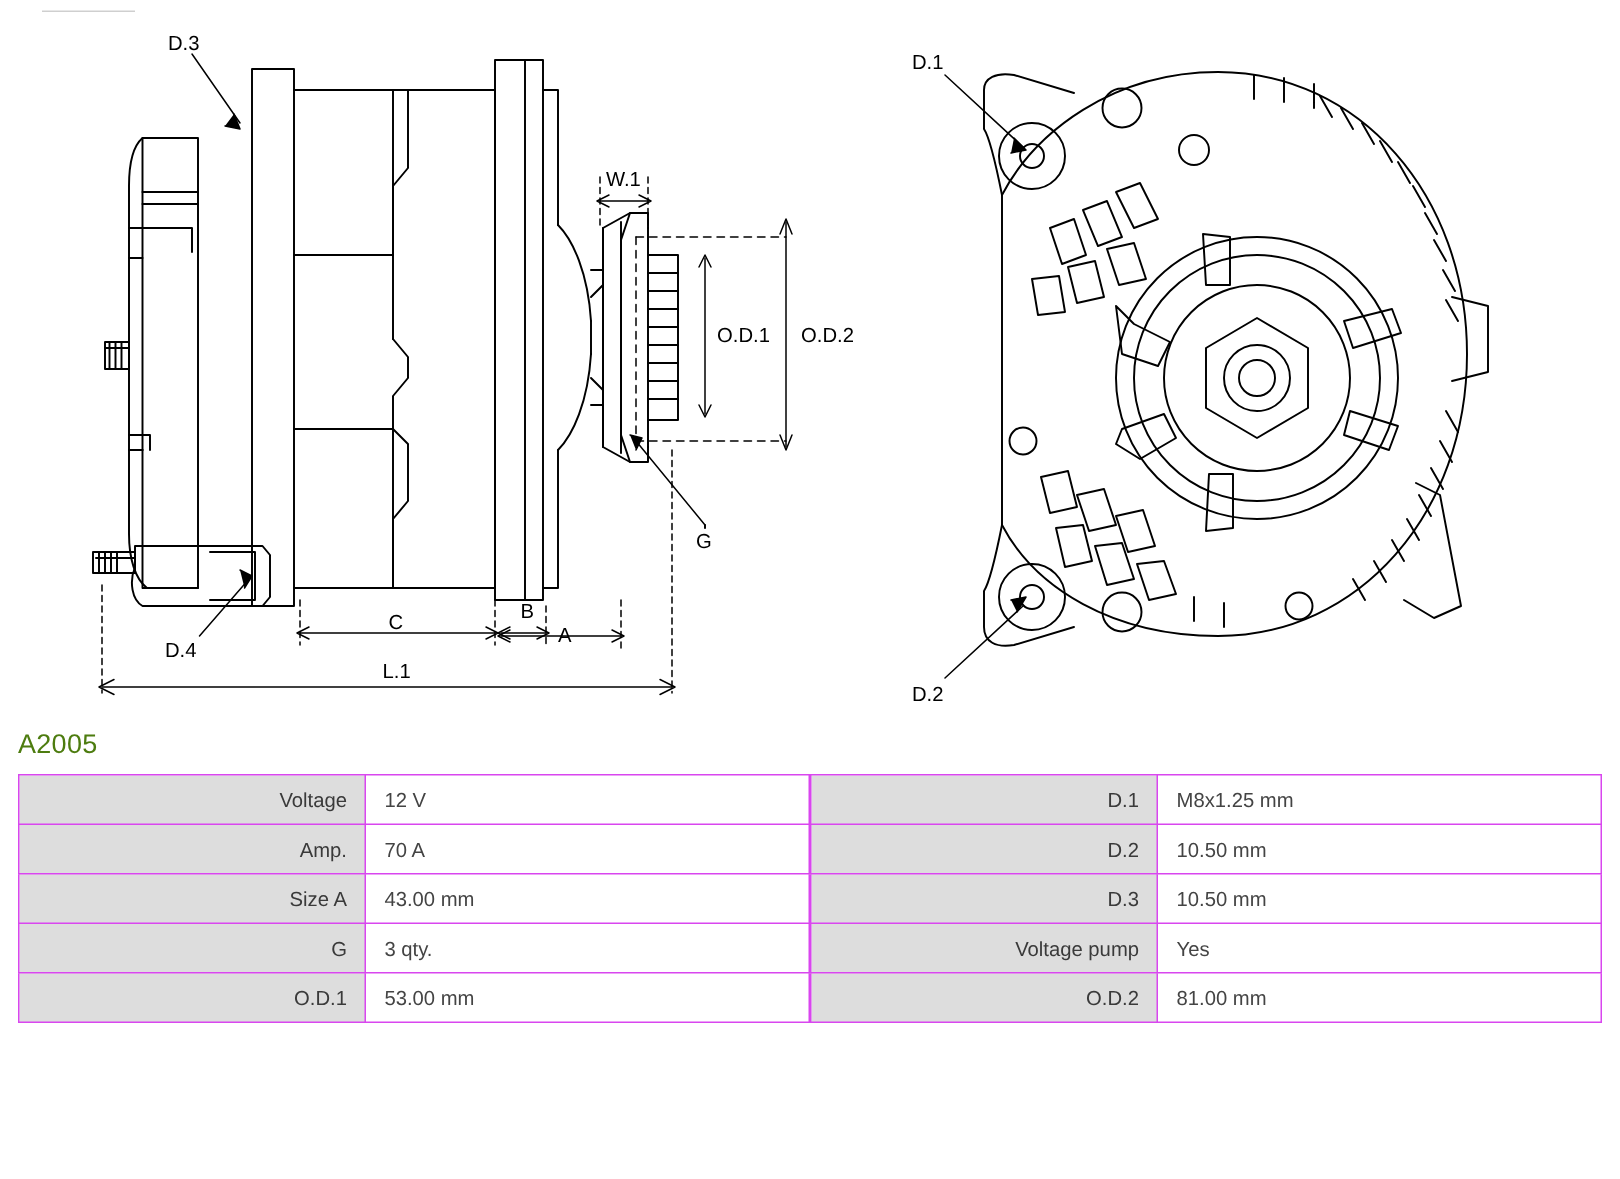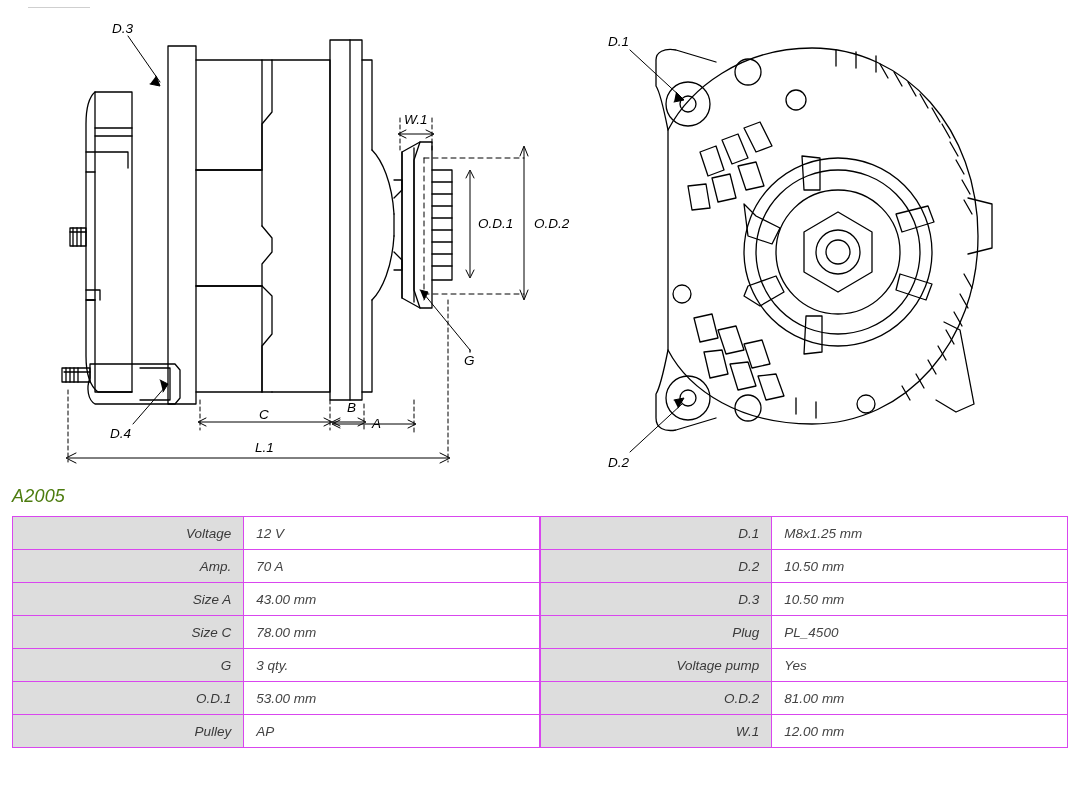--- a/index.html
+++ b/index.html
@@ -12,21 +12,20 @@
     height: 786px;
     font-family: "Liberation Sans", sans-serif;
     color: #333333;
     position: relative;
     overflow: hidden;
   }
   .page {
     position: relative;
     width: 1080px;
     height: 786px;
-    font-style: italic;
   }
   .drawing-area {
     position: absolute;
     left: 0;
     top: 0;
     width: 1080px;
     height: 480px;
   }
   .drawing-area svg {
     display: block;
@@ -305,43 +304,29 @@
         <td class="value">10.50 mm</td>
       </tr>
       <tr>
         <td class="label">Size A</td>
         <td class="value">43.00 mm</td>
         <td class="gap"></td>
         <td class="label">D.3</td>
         <td class="value">10.50 mm</td>
       </tr>
       <tr>
-        <td class="label">Size C</td>
-        <td class="value">78.00 mm</td>
-        <td class="gap"></td>
-        <td class="label">Plug</td>
-        <td class="value">PL_4500</td>
-      </tr>
-      <tr>
         <td class="label">G</td>
         <td class="value">3 qty.</td>
         <td class="gap"></td>
         <td class="label">Voltage pump</td>
         <td class="value">Yes</td>
       </tr>
       <tr>
         <td class="label">O.D.1</td>
         <td class="value">53.00 mm</td>
         <td class="gap"></td>
         <td class="label">O.D.2</td>
         <td class="value">81.00 mm</td>
       </tr>
-      <tr>
-        <td class="label">Pulley</td>
-        <td class="value">AP</td>
-        <td class="gap"></td>
-        <td class="label">W.1</td>
-        <td class="value">12.00 mm</td>
-      </tr>
     </tbody>
   </table>
 
 </div>
 
 </body></html>

